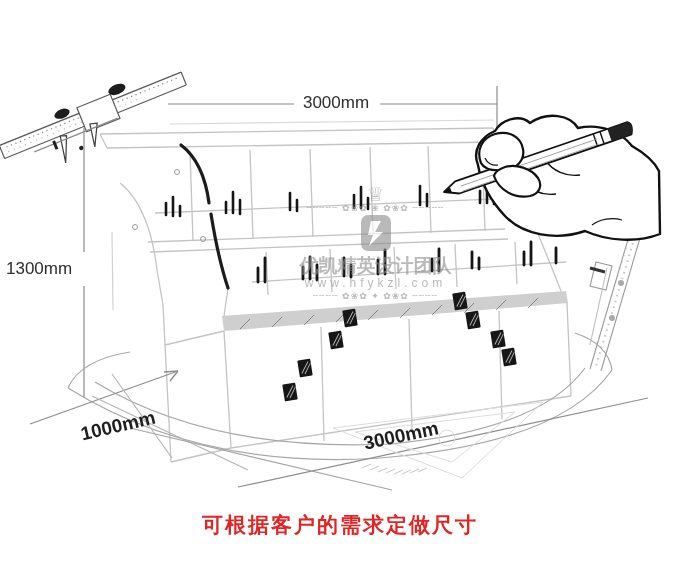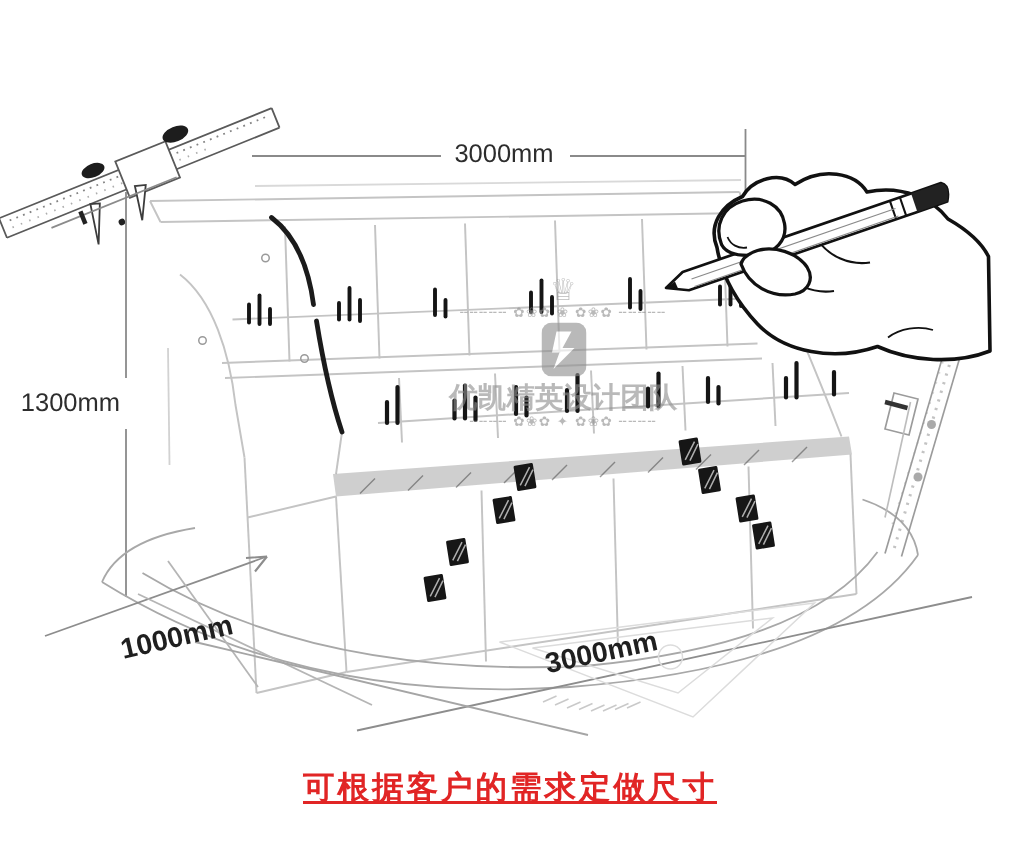--- a/index.html
+++ b/index.html
@@ -17,21 +17,21 @@
     position:absolute;left:268px;top:184px;width:215px;text-align:center;
     color:#8f8f8f;opacity:0.62;line-height:1.05;user-select:none;
   }
   #wm .crown{font-size:20px;line-height:1;}
   #wm .orn{font-size:9px;letter-spacing:1px;white-space:nowrap;color:#8f8f8f;}
   #wm .brandrow{display:flex;align-items:center;justify-content:center;gap:5px;margin:2px 0 1px 0;flex-direction:column;}
   #wm .brand{font-size:19px;font-weight:bold;white-space:nowrap;letter-spacing:0px;}
   #wm .site{font-size:12px;letter-spacing:4px;white-space:nowrap;margin:1px 0 2px 0;}
   #note{
     position:absolute;left:0;top:511px;width:680px;text-align:center;
-    color:#e12525;font-size:21px;font-weight:bold;letter-spacing:2px;white-space:nowrap;text-decoration:underline;
+    color:#e12525;font-size:21px;font-weight:bold;letter-spacing:2px;white-space:nowrap;
   }
 </style>
 </head>
 <body>
 
 <div id="stage">
 
   <svg id="sketch-svg" width="680" height="578" viewBox="0 0 680 578">
 
     <g transform="translate(2,152) rotate(-22)" fill="none" stroke="#5a5a5a" stroke-width="1.2">
@@ -262,34 +262,35 @@
                C525,160 517,169 504,170 C493,171 484,169 481,163 Z" fill="#ffffff" stroke="#111" stroke-width="2.2"></path>
       <path d="M485,158 C487,163 492,166 498,165" fill="none" stroke="#111" stroke-width="1.2"></path>
 
       <path d="M494,176 C499,190 514,199 530,196 C539,194 543,186 538,178
                C531,168 516,164 505,167 C499,169 495,172 494,176 Z" fill="#ffffff" stroke="#111" stroke-width="2.2"></path>
     </g>
   </svg>
 
   <div class="dim-label" style="left:296px;top:94px;width:80px;">3000mm</div>
 
-  <div class="dim-label" style="left:6px;top:260px;width:74px;text-align:right;">1300mm</div>
+  <div class="dim-label" style="left:6px;top:260px;width:74px;text-align:left;">1300mm</div>
 
   <div class="dim-label rot" style="left:66px;top:416px;width:104px;transform:rotate(-13deg);">1000mm</div>
 
   <div class="dim-label rot" style="left:348px;top:426px;width:106px;transform:rotate(-12deg);">3000mm</div>
 
   <div id="wm">
     <div class="crown">♕</div>
     <div class="orn">╌╌╌╌╌ ✿❀✿ ❀ ✿❀✿ ╌╌╌╌╌</div>
     <div class="brandrow">
       <svg width="30" height="36" viewBox="0 0 30 36">
         <rect x="0" y="0" width="30" height="36" rx="7" fill="#8f8f8f"></rect>
         <path d="M10,6 L20,6 L14,17 L22,17 L8,31 L12,20 L7,20 Z" fill="#ffffff"></path>
       </svg>
       <span class="brand">优凯精英设计团队</span>
     </div>
+    <div class="site">www.hfykzl.com</div>
     <div class="orn">╌╌╌╌ ✿❀✿ ✦ ✿❀✿ ╌╌╌╌</div>
   </div>
 
   <div id="note">可根据客户的需求定做尺寸</div>
 
 </div>
 
 </body></html>

